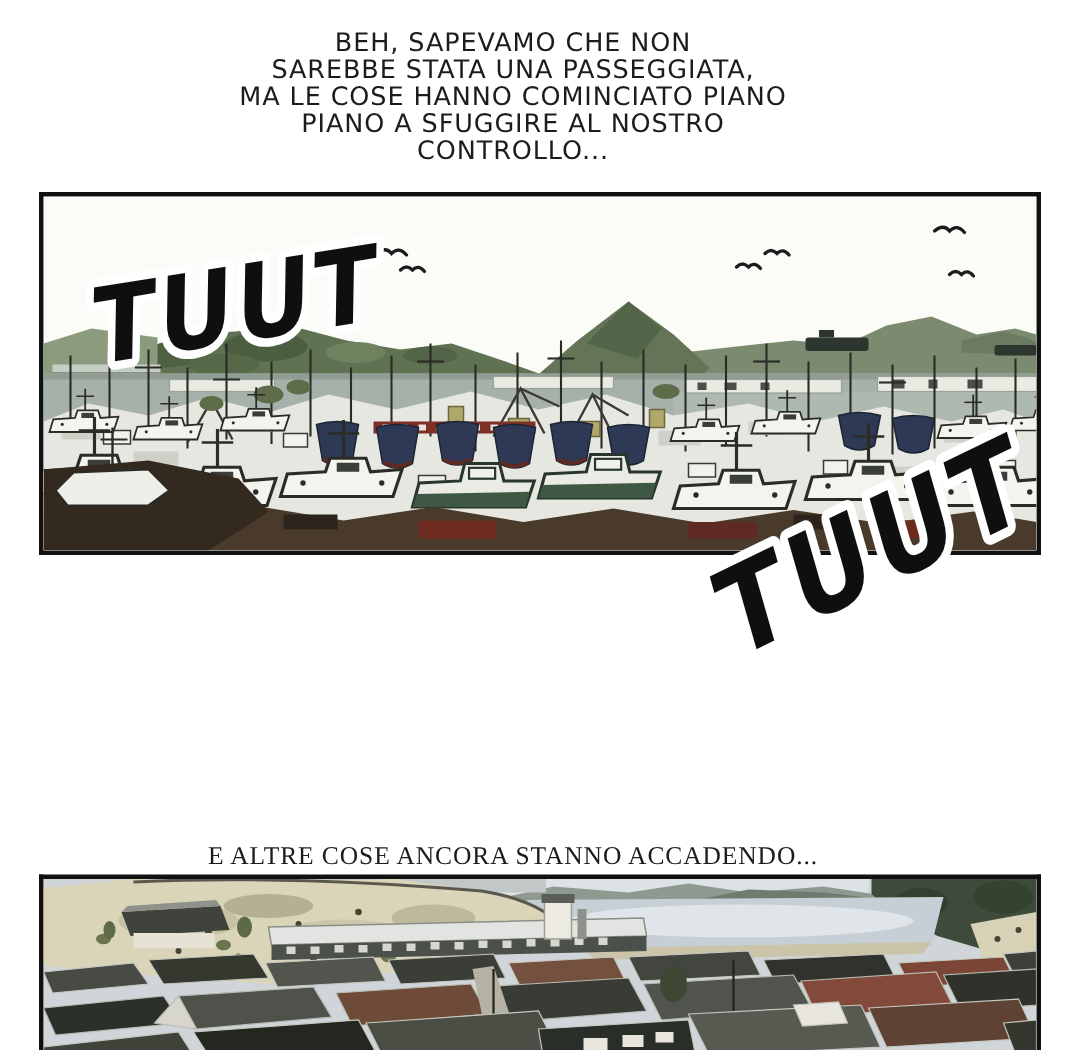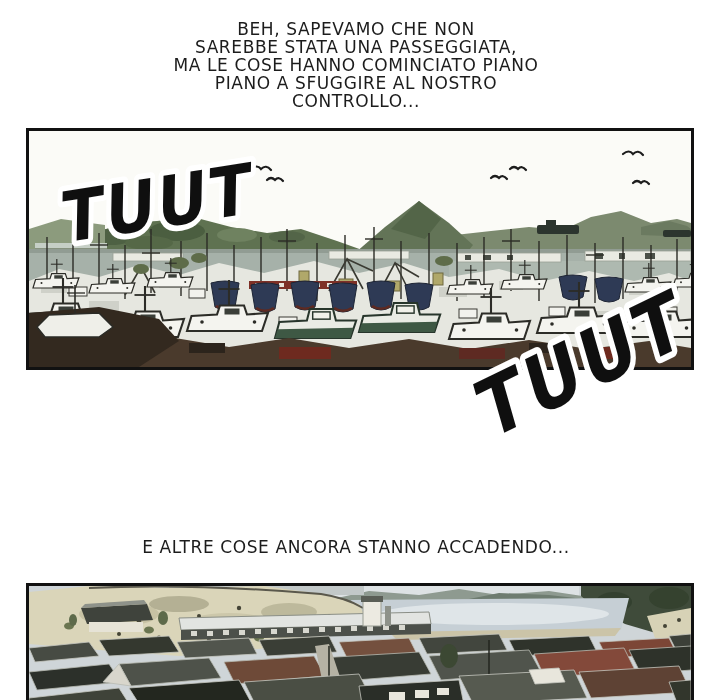--- a/index.html
+++ b/index.html
@@ -14,24 +14,23 @@
   .narration {
     position: absolute;
     left: 0; width: 684px;
     text-align: center;
     white-space: pre-line;
     color: #1c1c1c;
     font-size: 17px;
     line-height: 18px;
     letter-spacing: 0.6px;
     font-weight: 500;
-    margin-left: 14px;
   }
   .narration-top { top: 20px; }
-  .narration-mid { top: 538px; }
+  .narration-mid { top: 562px; font-family: Liberation Serif, serif; }
 
   .panel {
     position: absolute;
     left: 26px;
     width: 668px;
     border: 3px solid #111111;
     box-sizing: border-box;
     background: #fbfbf7;
     overflow: hidden;
   }

